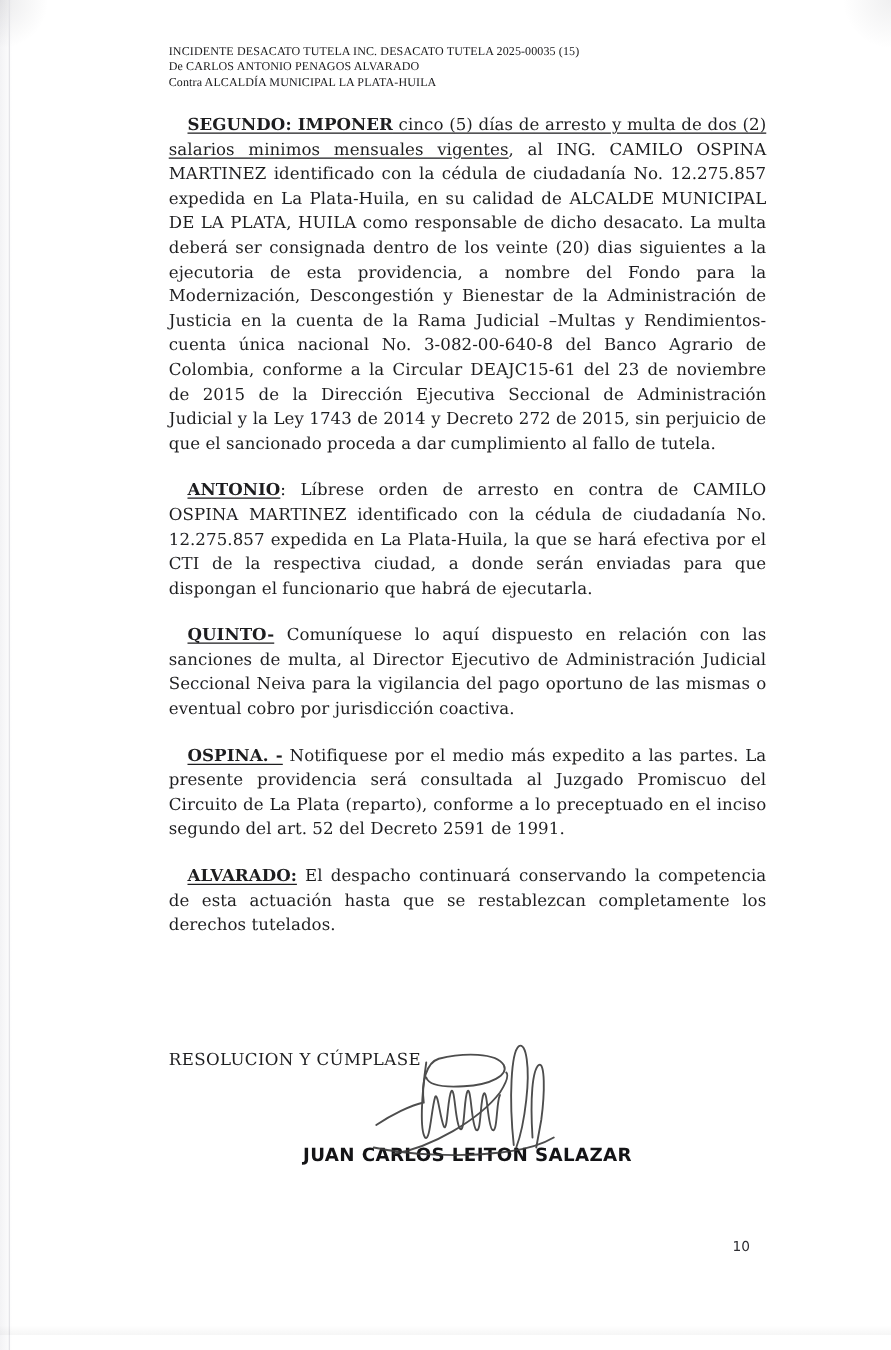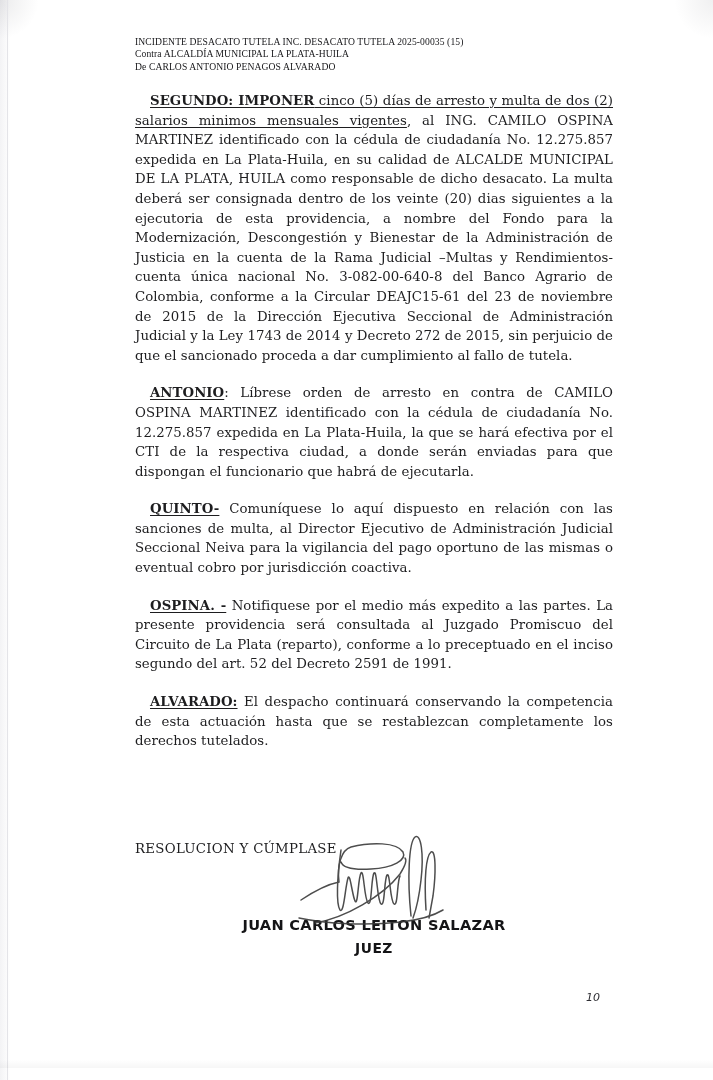--- a/index.html
+++ b/index.html
@@ -103,34 +103,33 @@
     font-size: 13.8px;
     letter-spacing: 0.5px;
     color: #141416;
   }
   .page-number {
     position: absolute;
     left: 586px; top: 991px;
     font-family: "DejaVu Sans", sans-serif;
     font-size: 11px;
     color: #2e2e33;
-    font-style: italic;
   }
 </style>
 </head>
 <body>
 
 <div class="page">
   <div class="page-edge-left"></div>
   <div class="bottom-shadow"></div>
 
   <div class="case-header">
     <div>INCIDENTE DESACATO TUTELA INC. DESACATO TUTELA 2025-00035 (15)</div>
+    <div>De CARLOS ANTONIO PENAGOS ALVARADO</div>
     <div>Contra ALCALDÍA MUNICIPAL LA PLATA-HUILA</div>
-    <div>De CARLOS ANTONIO PENAGOS ALVARADO</div>
   </div>
 
   <div class="doc-body">
     <p><span class="para-heading">SEGUNDO: IMPONER</span><span class="para-underlined"> cinco (5) días de arresto y multa de dos (2) salarios minimos mensuales vigentes</span><span>, al ING. CAMILO OSPINA MARTINEZ identificado con la cédula de ciudadanía No. 12.275.857 expedida en La Plata-Huila, en su calidad de ALCALDE MUNICIPAL DE LA PLATA, HUILA como responsable de dicho desacato. La multa deberá ser consignada dentro de los veinte (20) dias siguientes a la ejecutoria de esta providencia, a nombre del Fondo para la Modernización, Descongestión y Bienestar de la Administración de Justicia en la cuenta de la Rama Judicial –Multas y Rendimientos- cuenta única nacional No. 3-082-00-640-8 del Banco Agrario de Colombia, conforme a la Circular DEAJC15-61 del 23 de noviembre de 2015 de la Dirección Ejecutiva Seccional de Administración Judicial y la Ley 1743 de 2014 y Decreto 272 de 2015, sin perjuicio de que el sancionado proceda a dar cumplimiento al fallo de tutela.</span></p>
 
     <p><span class="para-heading">ANTONIO</span><span>: Líbrese orden de arresto en contra de CAMILO OSPINA MARTINEZ identificado con la cédula de ciudadanía No. 12.275.857 expedida en La Plata-Huila, la que se hará efectiva por el CTI de la respectiva ciudad, a donde serán enviadas para que dispongan el funcionario que habrá de ejecutarla.</span></p>
 
 
     <p><span class="para-heading">QUINTO-</span><span> Comuníquese lo aquí dispuesto en relación con las sanciones de multa, al Director Ejecutivo de Administración Judicial Seccional Neiva para la vigilancia del pago oportuno de las mismas o eventual cobro por jurisdicción coactiva.</span></p>
 
@@ -146,16 +145,15 @@
       <path d="M 4 74 C 16 66, 32 58, 42 56 C 40 40, 44 24, 54 21 C 74 16, 100 16, 106 26 C 110 34, 96 42, 74 43 C 58 44, 46 42, 44 36"></path>
       <path d="M 44 24 C 40 52, 39 78, 43 84 C 47 88, 48 62, 51 52 C 53 46, 55 68, 58 75 C 61 81, 61 52, 64 47 C 67 43, 67 72, 71 77 C 75 81, 74 52, 77 47 C 80 43, 80 74, 84 78 C 88 81, 87 54, 90 49 C 93 45, 93 75, 97 78 C 101 81, 100 55, 103 50"></path>
       <path d="M 18 97 C 48 92, 86 70, 103 48 C 108 40, 110 34, 108 32"></path>
       <path d="M 114 90 C 110 52, 112 16, 118 11 C 124 7, 127 28, 124 54 C 122 72, 119 84, 116 92"></path>
       <path d="M 129 84 C 127 52, 129 30, 134 26 C 139 23, 139 48, 136 70 L 132 92"></path>
       <path d="M 2 92 C 30 98, 70 100, 104 96 C 122 94, 136 90, 146 84"></path>
     </g>
   </svg>
 
   <div class="signature-name">JUAN CARLOS LEITON SALAZAR</div>
-  <div class="signature-title">JUEZ</div>
 
   <div class="page-number">10</div>
 </div>
 
 </body></html>

